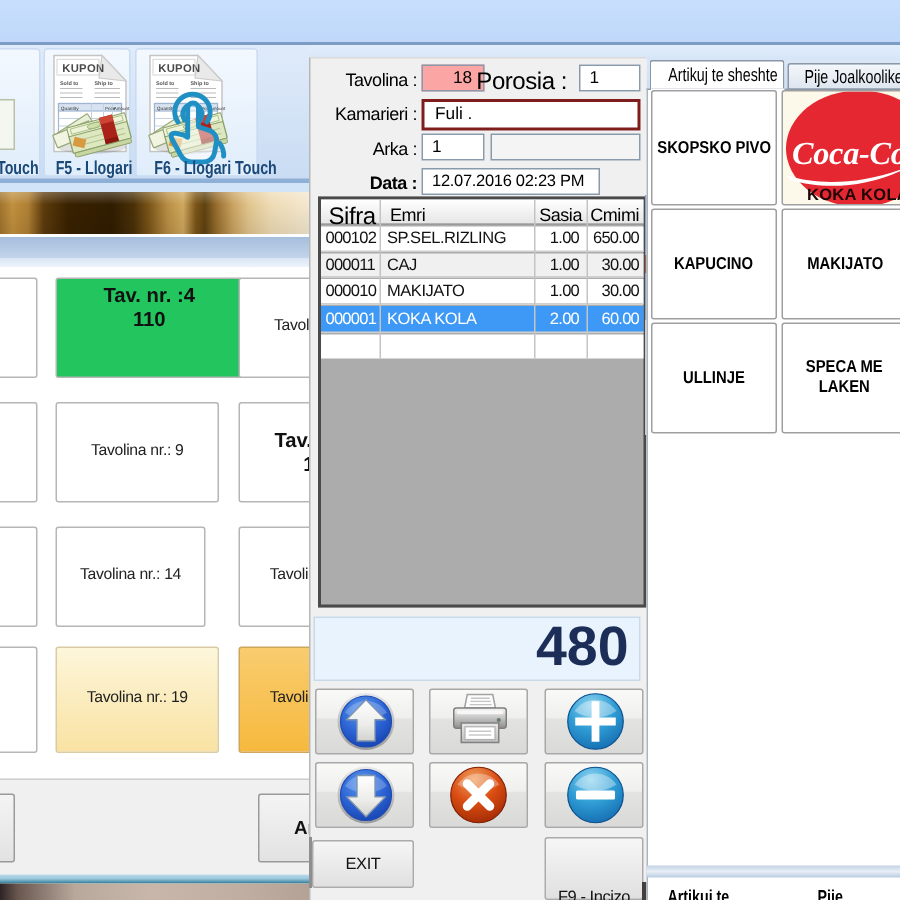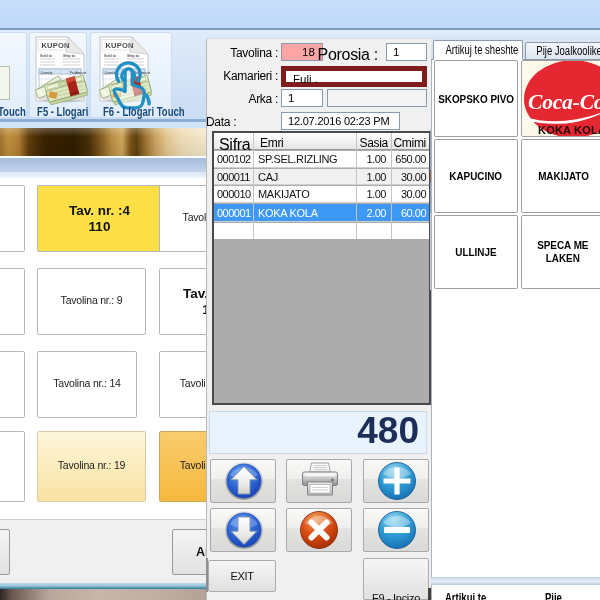--- a/index.html
+++ b/index.html
@@ -107,21 +107,21 @@
 <div class="abs" style="left:0;top:155.5px;width:207px;height:2px;background:#fbfdff;"></div>
 <div class="abs" style="left:0;top:157.5px;width:207px;height:14px;background:linear-gradient(#a6bedd,#c2d4ea);"></div>
 <div class="abs" style="left:0;top:171.5px;width:207px;height:6px;background:linear-gradient(#d8e5f3,#eef4fb);"></div>
 <div class="abs" style="left:0;top:177.5px;width:207px;height:423px;background:#ffffff;"></div>
 
 <div class="abs" style="left:-85px;top:185px;width:110px;height:67px;background:#fff;border:1px solid #b6b6b6;border-radius:2px;"></div>
 <div class="abs" style="left:-85px;top:268px;width:110px;height:67px;background:#fff;border:1px solid #b6b6b6;border-radius:2px;"></div>
 <div class="abs" style="left:-85px;top:351px;width:110px;height:67px;background:#fff;border:1px solid #b6b6b6;border-radius:2px;"></div>
 <div class="abs" style="left:-85px;top:431px;width:110px;height:71px;background:#fff;border:1px solid #b6b6b6;border-radius:2px;"></div>
 
-<div class="abs" style="left:37px;top:185px;width:125px;height:67px;background:#fde047;border:1px solid #b6b6b6;border-radius:2px;text-align:center;font-weight:bold;font-size:13.5px;color:#111;line-height:16px;padding-top:17px;">Tav. nr. :4<br>110</div>
+<div class="abs" style="left:37px;top:185px;width:125px;height:67px;background:#22c55e;border:1px solid #b6b6b6;border-radius:2px;text-align:center;font-weight:bold;font-size:13.5px;color:#111;line-height:16px;padding-top:3px;">Tav. nr. :4<br>110</div>
 <div class="abs" style="left:37px;top:268px;width:109px;height:67px;background:#fff;border:1px solid #b6b6b6;border-radius:2px;text-align:center;font-size:10.5px;letter-spacing:-0.2px;color:#222;line-height:62px;">Tavolina nr.: 9</div>
 <div class="abs" style="left:37px;top:351px;width:100px;height:67px;background:#fff;border:1px solid #b6b6b6;border-radius:2px;text-align:center;font-size:10.5px;letter-spacing:-0.2px;color:#222;line-height:62px;">Tavolina nr.: 14</div>
 <div class="abs" style="left:37px;top:431px;width:109px;height:71px;background:linear-gradient(#fdf6da,#f9e2a2);border:1px solid #d9cba4;border-radius:2px;text-align:center;font-size:10.5px;letter-spacing:-0.2px;color:#222;line-height:67px;">Tavolina nr.: 19</div>
 
 <div class="abs" style="left:159px;top:185px;width:109px;height:67px;background:#fff;border:1px solid #b6b6b6;border-radius:2px;text-align:center;font-size:10.5px;letter-spacing:-0.2px;color:#222;line-height:62px;">Tavolina nr.: 1</div>
 <div class="abs" style="left:159px;top:268px;width:109px;height:67px;background:#fff;border:1px solid #b6b6b6;border-radius:2px;text-align:center;font-weight:bold;font-size:13.5px;color:#111;line-height:16px;padding-top:17px;">Tav. nr. :1<br>105</div>
 <div class="abs" style="left:159px;top:351px;width:109px;height:67px;background:#fff;border:1px solid #b6b6b6;border-radius:2px;text-align:center;font-size:10.5px;letter-spacing:-0.2px;color:#222;line-height:62px;">Tavolina nr.: 15</div>
 <div class="abs" style="left:159px;top:431px;width:109px;height:71px;background:linear-gradient(#f9cc6e,#f6b93e);border:1px solid #cda75e;border-radius:2px;text-align:center;font-size:10.5px;letter-spacing:-0.2px;color:#222;line-height:67px;">Tavolina nr.: 20</div>
 
 <div class="abs" style="left:0;top:519px;width:207px;height:64px;background:#f0f0f0;border-top:1px solid #cfcfcf;"></div>
@@ -132,27 +132,27 @@
 <div class="abs" style="left:0;top:589px;width:431px;height:11px;background:linear-gradient(90deg,#2e2424 0px,#6a5850 12px,#b8a89c 50px,#c8b6aa 100px,#c0aea2 160px,#b4a296 205px,#aa9c94 300px,#a89588 420px,#887064 431px);"></div>
 
 <div class="abs" style="left:206px;top:38px;width:225px;height:562px;background:#f0f0f0;border-left:1px solid #b7b7b7;border-top:1px solid #d9d9d9;"></div>
 
 <div class="abs" style="left:206px;top:46px;width:72px;text-align:right;font-size:12px;letter-spacing:-0.3px;color:#000;">Tavolina :</div>
 <div class="abs" style="left:281px;top:43px;width:42px;height:18px;background:#fca5a5;border:1px solid #8a9aad;font-size:11.5px;color:#000;line-height:16px;padding-left:20px;">18</div>
 <div class="abs" style="left:300px;top:46px;width:78px;text-align:right;font-size:16px;letter-spacing:-0.3px;color:#000;">Porosia :</div>
 <div class="abs" style="left:386px;top:43px;width:41px;height:18px;background:#fff;border:1px solid #8a9aad;font-size:11.5px;color:#000;line-height:16px;padding-left:6px;">1</div>
 
 <div class="abs" style="left:206px;top:69px;width:72px;text-align:right;font-size:12px;letter-spacing:-0.3px;color:#000;">Kamarieri :</div>
-<div class="abs" style="left:281px;top:66px;width:146px;height:21px;background:#fff;border:5px solid #7f1d1d;font-size:11.5px;color:#000;line-height:17px;padding-left:7px;">Fuli .</div>
+<div class="abs" style="left:281px;top:66px;width:146px;height:21px;background:#fff;border:2px solid #7f1d1d;font-size:11.5px;color:#000;line-height:17px;padding-left:7px;">Fuli .</div>
 
 <div class="abs" style="left:206px;top:92px;width:72px;text-align:right;font-size:12px;letter-spacing:-0.3px;color:#000;">Arka :</div>
 <div class="abs" style="left:281px;top:89px;width:42px;height:18px;background:#fff;border:1px solid #8a9aad;font-size:11.5px;color:#000;line-height:16px;padding-left:6px;">1</div>
 <div class="abs" style="left:327px;top:89px;width:100px;height:18px;background:#f4f4f4;border:1px solid #8a9aad;"></div>
 
-<div class="abs" style="left:206px;top:115px;width:72px;text-align:left;font-size:12px;letter-spacing:-0.3px;color:#000;">Data :</div>
+<div class="abs" style="left:206px;top:115px;width:72px;text-align:right;font-size:12px;letter-spacing:-0.3px;color:#000;font-weight:bold;">Data :</div>
 <div class="abs" style="left:281px;top:112px;width:119px;height:18px;background:#fff;border:1px solid #8a9aad;font-size:11px;letter-spacing:-0.2px;color:#000;line-height:16px;padding-left:6px;">12.07.2016 02:23 PM</div>
 
 <div class="abs" style="left:212px;top:131px;width:219px;height:274px;background:#acacac;border:2px solid #4a4a4a;">
 
   <div class="abs" style="left:0;top:0;width:215px;height:17px;background:linear-gradient(#ffffff,#e6e6e6);border-bottom:1px solid #9a9a9a;"></div>
   <div class="abs" style="left:5px;top:2.5px;font-size:16px;letter-spacing:-0.3px;color:#000000;">Sifra</div>
   <div class="abs" style="left:46px;top:2.5px;font-size:12px;letter-spacing:-0.3px;color:#000;">Emri</div>
   <div class="abs" style="left:142px;top:2.5px;width:32px;text-align:right;font-size:12px;letter-spacing:-0.3px;color:#000;">Sasia</div>
   <div class="abs" style="left:178px;top:2.5px;width:34px;text-align:right;font-size:12px;letter-spacing:-0.3px;color:#000;">Cmimi</div>
 

